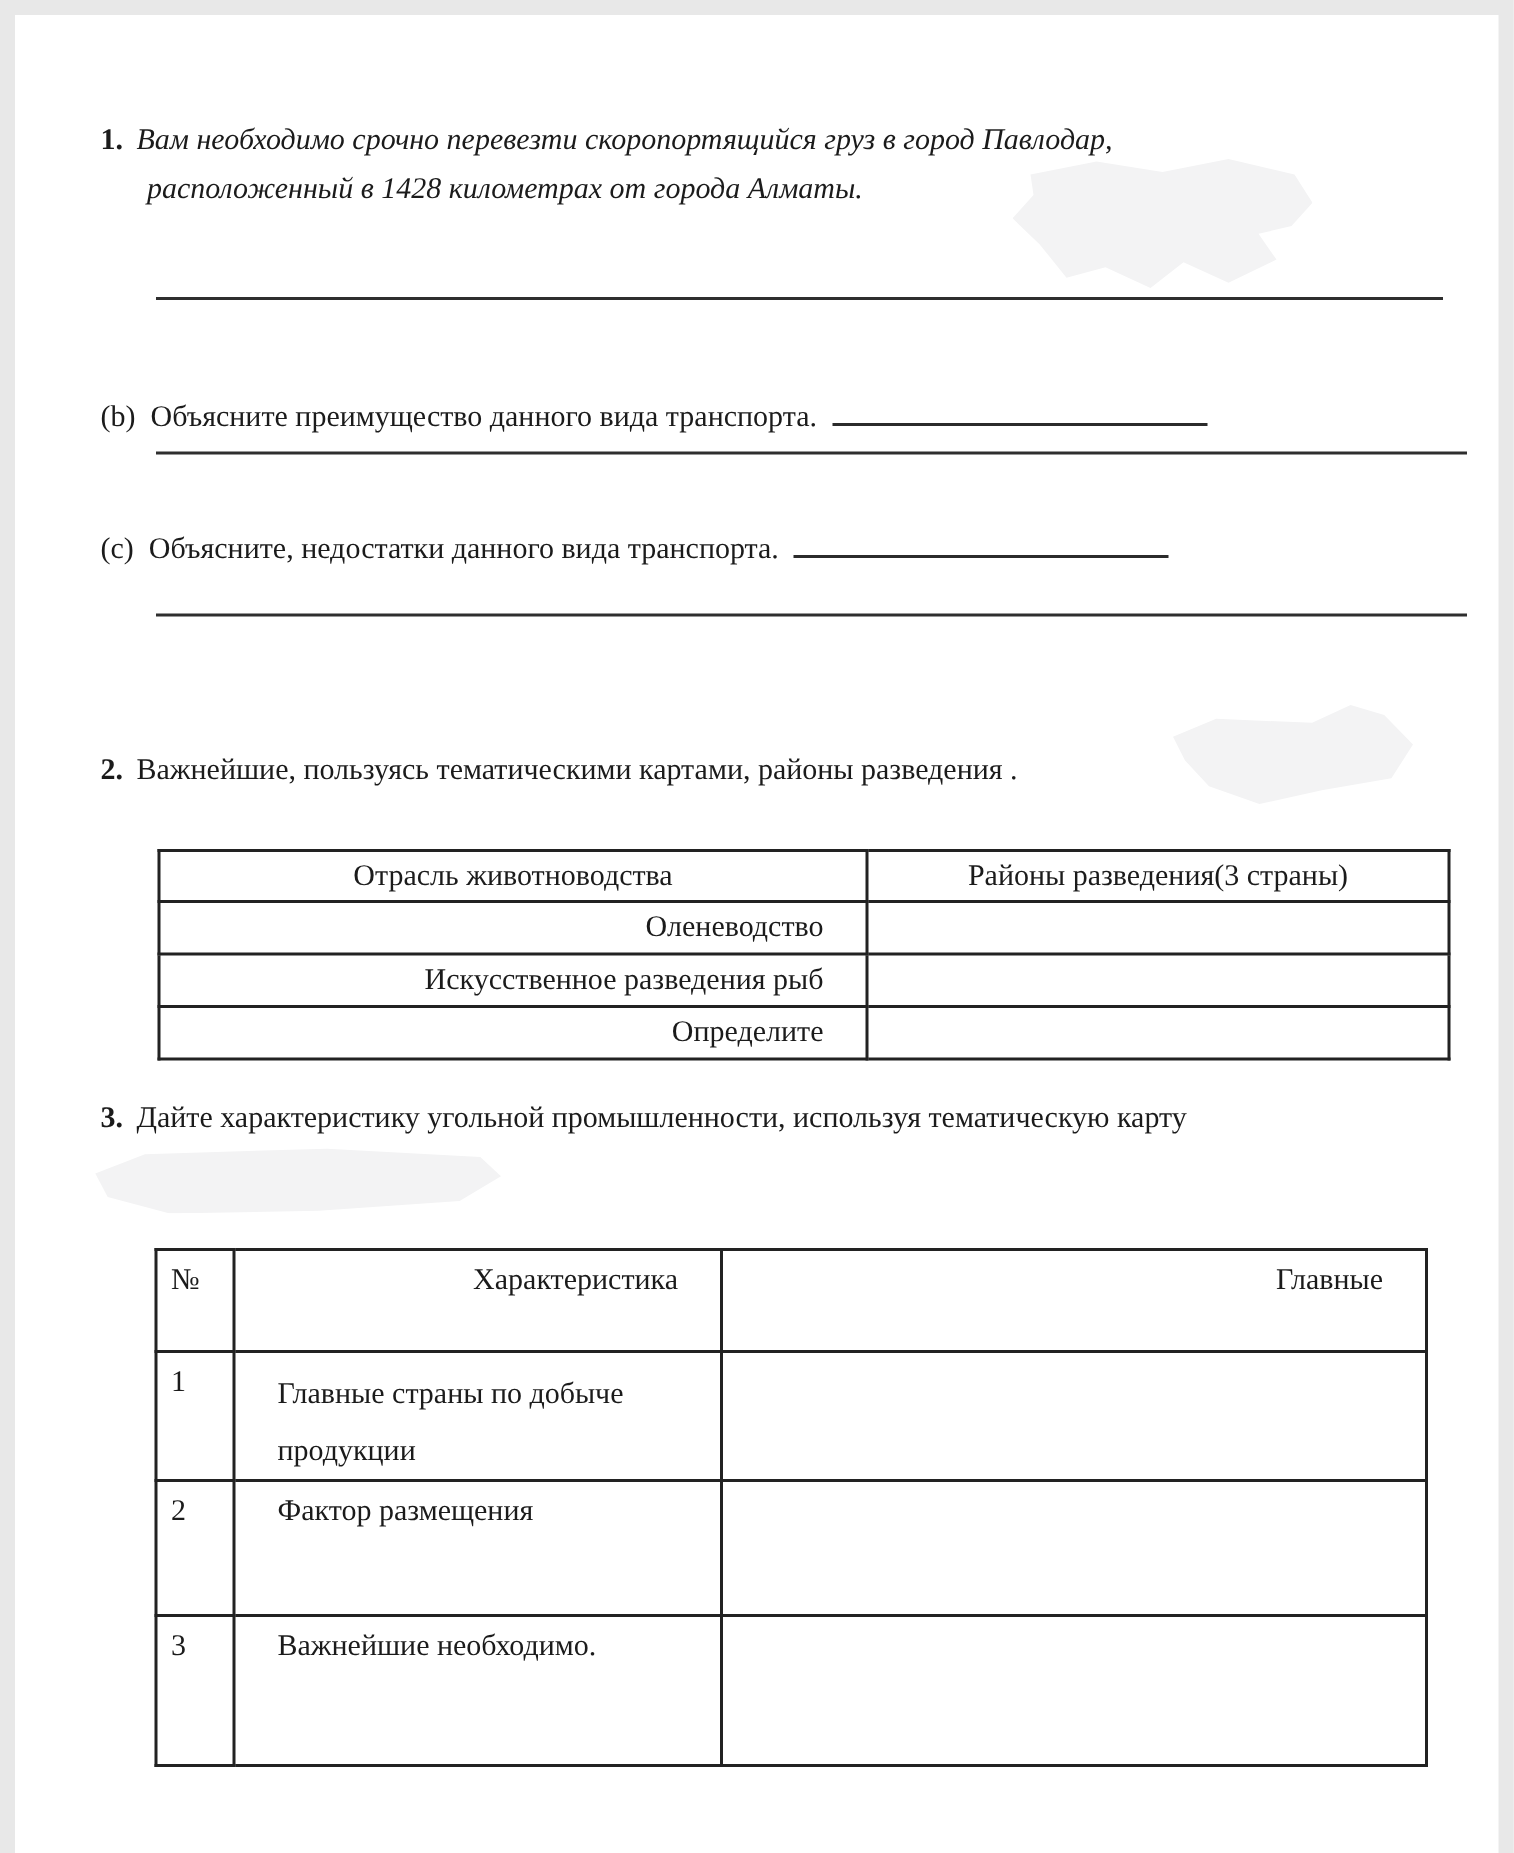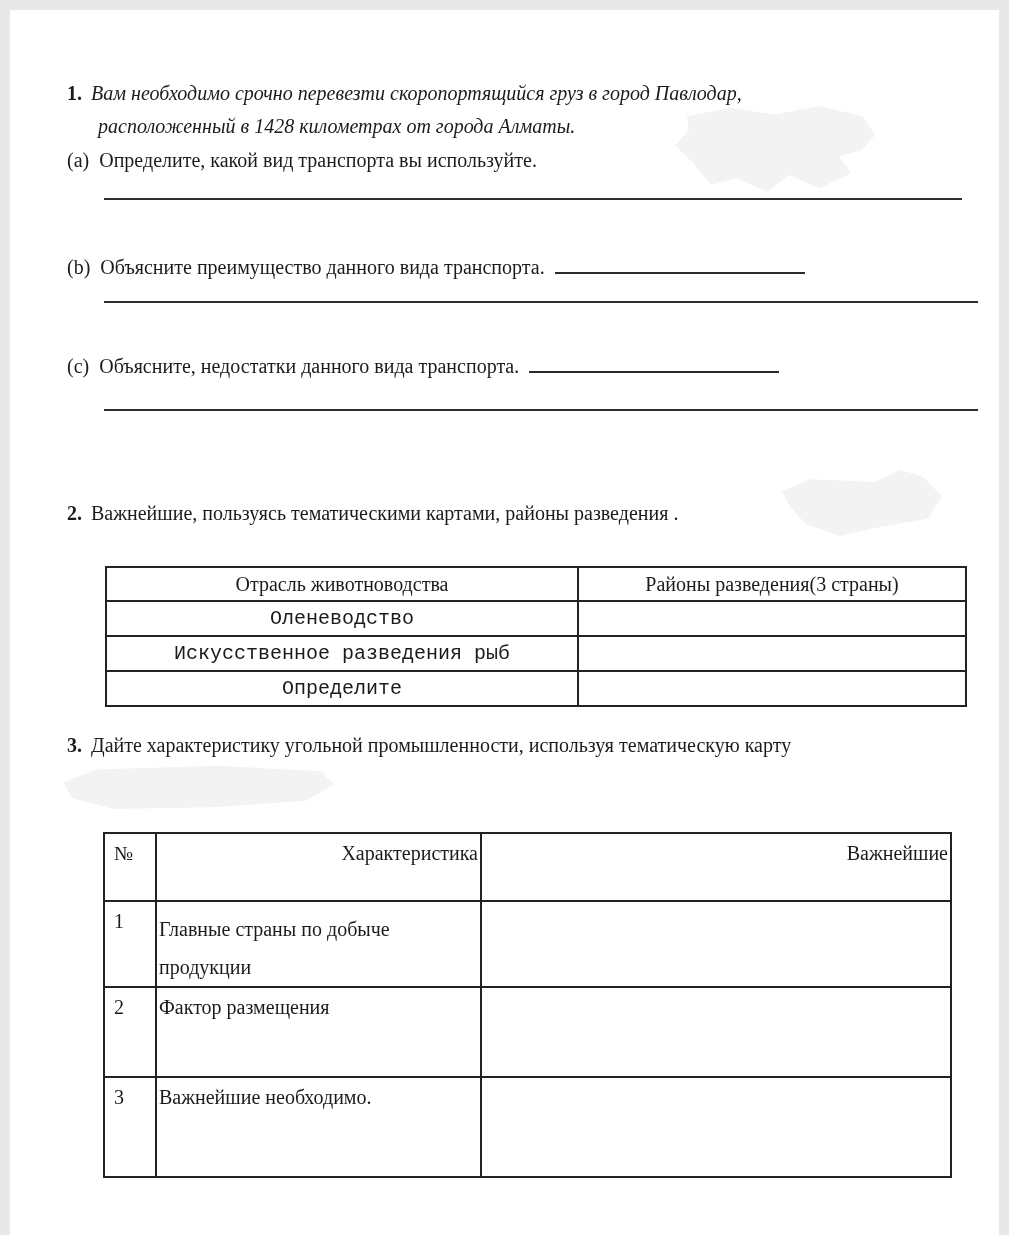--- a/index.html
+++ b/index.html
@@ -19,24 +19,24 @@
   .qlabel{margin-right:10px;}
   .blank-inline{
     display:inline-block;width:250px;height:0;
     border-bottom:2px solid #2b2b2b;
     vertical-align:baseline;margin-left:10px;
   }
   .rule{height:0;border-top:2px solid #2e2e2e;}
   
   table{border-collapse:collapse;table-layout:fixed;}
   td,th{border:2px solid #222222;font-weight:normal;font-size:20px;
-        padding:0 2px;vertical-align:middle;overflow:hidden;}
+        padding:0 28px;vertical-align:middle;overflow:hidden;}
   .tbl1{width:860px;}
   .tbl1 th{text-align:center;height:32px;}
-  .tbl1 td{height:33px;text-align:center;font-family:Liberation Mono, monospace;}
+  .tbl1 td{height:33px;text-align:right;}
   .tbl2{width:847px;}
   .tbl2 th{text-align:right;vertical-align:top;padding-top:8px;height:58px;}
   .tbl2 td{vertical-align:top;padding-top:8px;text-align:left;}
   .tbl2 .r1{height:75px;}
   .tbl2 .r2{height:80px;}
   .tbl2 .r3{height:90px;}
   .cell-justify{text-align:justify;line-height:1.9;white-space:normal;}
   .numcell{text-align:left;padding-left:9px;}
   
   .blob{background:#f3f3f4;}
@@ -56,26 +56,23 @@
 </head>
 <body>
 
 <div class="page">
 
   <div class="abs t" style="top:70px;left:57px;">
     <span class="qnum">1.</span><span class="italic">Вам необходимо срочно перевезти скоропортящийся груз в  город Павлодар,</span>
   </div>
   <div class="abs t italic" style="top:103px;left:88px;">расположенный в 1428 километрах от города Алматы.</div>
 
-  <div class="abs t" style="top:137px;left:57px;">
-    <span class="qlabel">(a)</span><span>Определите, какой вид транспорта вы используйте.</span>
-  </div>
   <div class="abs rule" style="top:188px;left:94px;width:858px;"></div>
 
-  <div class="abs t" style="top:244px;left:57px;">
+  <div class="abs t" style="top:255px;left:57px;">
     <span class="qlabel">(b)</span><span>Объясните  преимущество данного вида транспорта.</span><span class="blank-inline"></span>
   </div>
   <div class="abs rule" style="top:291px;left:94px;width:874px;"></div>
 
   <div class="abs t" style="top:343px;left:57px;">
     <span class="qlabel">(c)</span><span>Объясните, недостатки данного вида транспорта.</span><span class="blank-inline"></span>
   </div>
   <div class="abs rule" style="top:399px;left:94px;width:874px;"></div>
 
   <div class="abs t" style="top:490px;left:57px;">
@@ -114,21 +111,21 @@
   <table class="abs tbl2" style="top:822px;left:93px;">
     <colgroup>
         <col style="width:52px;">
         <col style="width:325px;">
         <col style="width:470px;">
       </colgroup>
     <tbody>
         <tr>
       <th class="numcell" style="text-align:left;">№</th>
       <th>Характеристика</th>
-      <th>Важнейшие</th>
+      <th>Главные</th>
     </tr>
     <tr class="r1">
       <td class="numcell r1">1</td>
       <td class="cell-justify r1">Главные страны по добыче продукции</td>
       <td class="r1"></td>
     </tr>
     <tr class="r2">
       <td class="numcell r2">2</td>
       <td class="r2">Фактор размещения</td>
       <td class="r2"></td>

